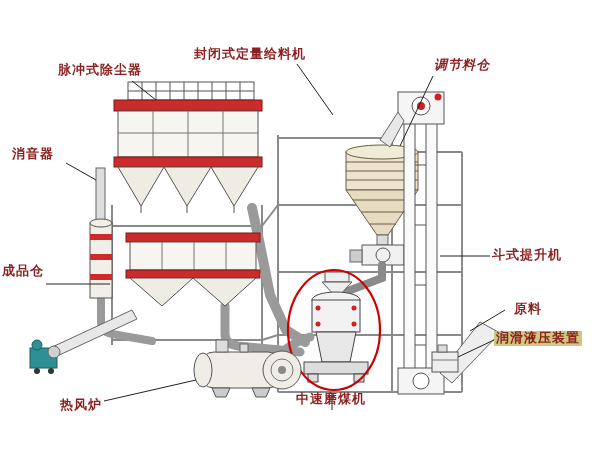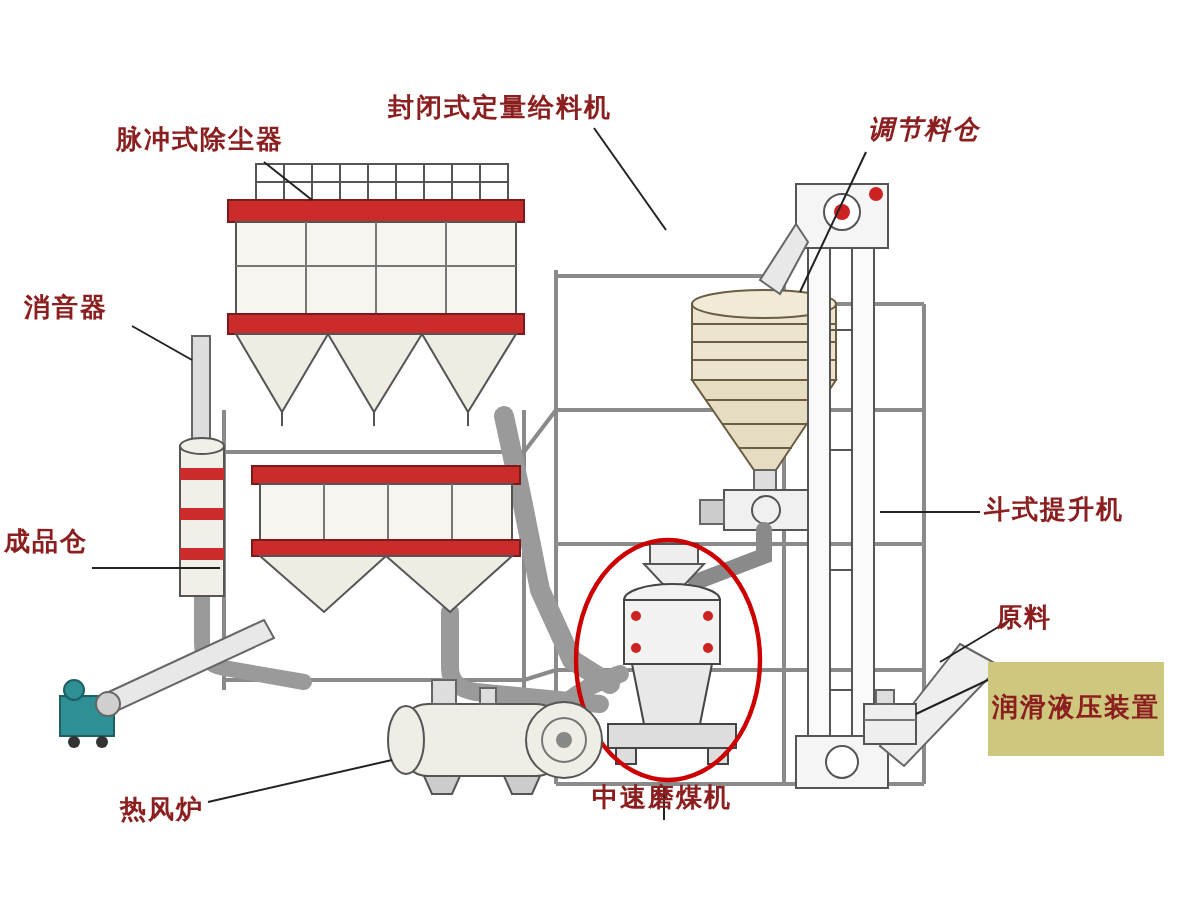--- a/index.html
+++ b/index.html
@@ -5,21 +5,21 @@
   html,body{margin:0;padding:0;background:#fff;}
   #stage{
     position:relative;width:600px;height:450px;background:#ffffff;
     font-family:"Liberation Sans","DejaVu Sans",sans-serif;overflow:hidden;
   }
   #drawing{position:absolute;left:0;top:0;}
   .label{
     position:absolute;color:#8b1e1e;font-size:13px;font-weight:bold;
     line-height:1.15;white-space:nowrap;letter-spacing:1px;
   }
-  .label.highlight{background:#cdc87e;padding:16px 2px;}
+  .label.highlight{background:#cdc87e;padding:0 2px;}
 </style>
 </head>
 <body>
 
 <div id="stage">
 
   <svg id="drawing" width="600" height="450" viewBox="0 0 600 450">
 
     <g stroke="#8a8a8a" stroke-width="2" fill="none">
 
@@ -210,17 +210,17 @@
   <div class="label" style="left:12px;top:147px;">消音器</div>
 
   <div class="label" style="left:2px;top:264px;">成品仓</div>
 
   <div class="label" style="left:60px;top:398px;">热风炉</div>
 
   <div class="label" style="left:296px;top:392px;">中速磨煤机</div>
 
   <div class="label" style="left:492px;top:248px;">斗式提升机</div>
 
-  <div class="label" style="left:498px;top:302px;">原料</div>
+  <div class="label" style="left:514px;top:302px;">原料</div>
 
   <div class="label highlight" style="left:494px;top:331px;">润滑液压装置</div>
 
 </div>
 
 </body></html>

